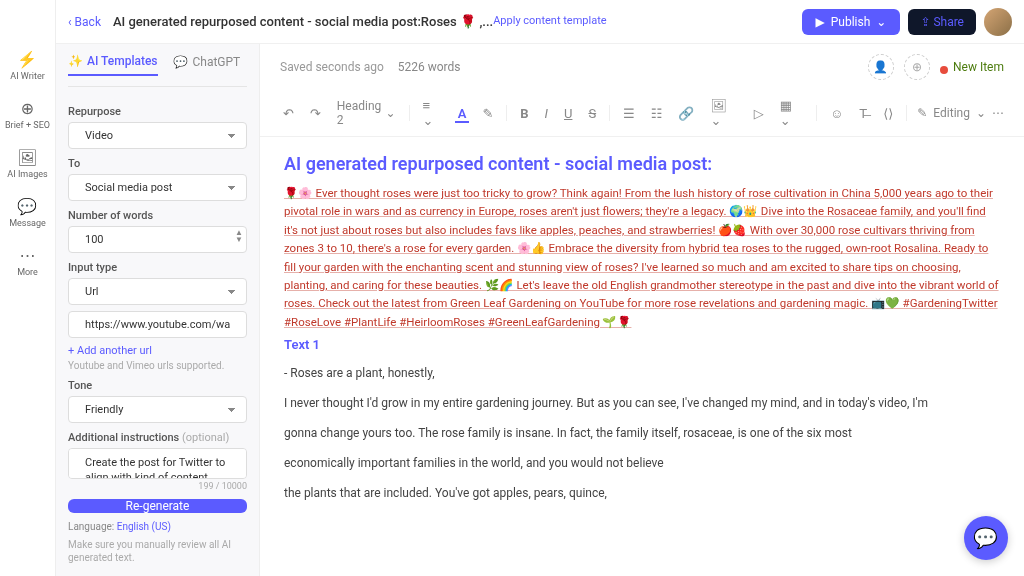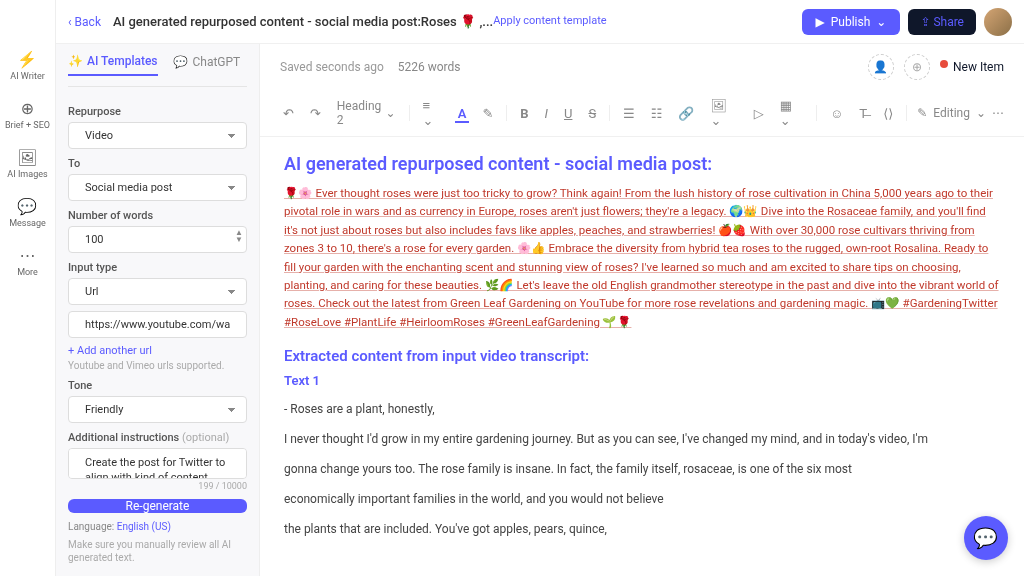--- a/index.html
+++ b/index.html
@@ -35,21 +35,21 @@
 .counter { text-align: right; font-size: 9px; color: #aaa; margin-top: 2px; }
 .btn-regen { background: #5b5bff; color: #fff; border: none; padding: 0 16px; border-radius: 6px; font-size: 12px; margin-top: 8px; cursor: pointer; }
 .lang { font-size: 10px; color: #888; margin-top: 8px; }
 .lang a { color: #5b5bff; }
 .review-note { font-size: 10px; color: #aaa; margin-top: 6px; line-height: 1.3; }
 .content { flex: 1; display: flex; flex-direction: column; overflow: hidden; }
 .doc-header { display: flex; align-items: center; padding: 10px 20px; gap: 14px; font-size: 12px; color: #888; }
 .doc-header .status { color: #999; }
 .doc-header-right { margin-left: auto; display: flex; align-items: center; gap: 10px; }
 .circle-btn { width: 26px; height: 26px; border: 1px dashed #ccc; border-radius: 50%; display: flex; align-items: center; justify-content: center; color: #aaa; font-size: 12px; cursor: pointer; }
-.new-item { display: flex; align-items: flex-start; gap: 5px; font-size: 12px; color: #0f172a; }
+.new-item { display: flex; align-items: flex-end; gap: 5px; font-size: 12px; color: #4d7c0f; }
 .dot { width: 8px; height: 8px; background: #e74c3c; border-radius: 50%; }
 .toolbar { display: flex; align-items: center; gap: 10px; padding: 6px 20px; border-bottom: 1px solid #f0f0f0; color: #888; font-size: 13px; }
 .toolbar .sep { width: 1px; height: 16px; background: #eee; }
 .toolbar-item { cursor: pointer; padding: 2px 3px; display: flex; align-items: center; gap: 2px; }
 .heading-sel { font-size: 12px; }
 .font-color { color: #5b5bff; border-bottom: 2px solid #5b5bff; padding-bottom: 0; font-weight: 600; }
 .editing { margin-left: auto; display: flex; align-items: center; gap: 6px; font-size: 12px; }
 .doc { flex: 1; overflow-y: auto; padding: 16px 24px; }
 .doc h2 { color: #5b5bff; font-size: 18px; font-weight: 600; margin-bottom: 10px; }
 .doc h3 { color: #5b5bff; font-size: 15px; font-weight: 600; margin: 16px 0 8px; }
@@ -193,21 +193,20 @@
               <span>✎</span>
               <span>Editing</span> 
               <span>⌄</span> 
               <span>⋯</span>
             </div>
         </div>
 
         <div class="doc">
           <h2>AI generated repurposed content - social media post:</h2>
           <p class="social-post">🌹🌸 Ever thought roses were just too tricky to grow? Think again! From the lush history of rose cultivation in China 5,000 years ago to their pivotal role in wars and as currency in Europe, roses aren't just flowers; they're a legacy. 🌍👑 Dive into the Rosaceae family, and you'll find it's not just about roses but also includes favs like apples, peaches, and strawberries! 🍎🍓 With over 30,000 rose cultivars thriving from zones 3 to 10, there's a rose for every garden. 🌸👍 Embrace the diversity from hybrid tea roses to the rugged, own-root Rosalina. Ready to fill your garden with the enchanting scent and stunning view of roses? I've learned so much and am excited to share tips on choosing, planting, and caring for these beauties. 🌿🌈 Let's leave the old English grandmother stereotype in the past and dive into the vibrant world of roses. Check out the latest from Green Leaf Gardening on YouTube for more rose revelations and gardening magic. 📺💚 #GardeningTwitter #RoseLove #PlantLife #HeirloomRoses #GreenLeafGardening 🌱🌹</p>
-          <h3>Extracted content from input video transcript:</h3>
           <h4>Text 1</h4>
           <div class="transcript">
             <p>- Roses are a plant, honestly,</p>
             <p>I never thought I'd grow in my entire gardening journey. But as you can see, I've changed my mind, and in today's video, I'm</p>
             <p>gonna change yours too. The rose family is insane. In fact, the family itself, rosaceae, is one of the six most</p>
             <p>economically important families in the world, and you would not believe</p>
             <p>the plants that are included. You've got apples, pears, quince,</p>
           </div>
         </div>
       </div>

